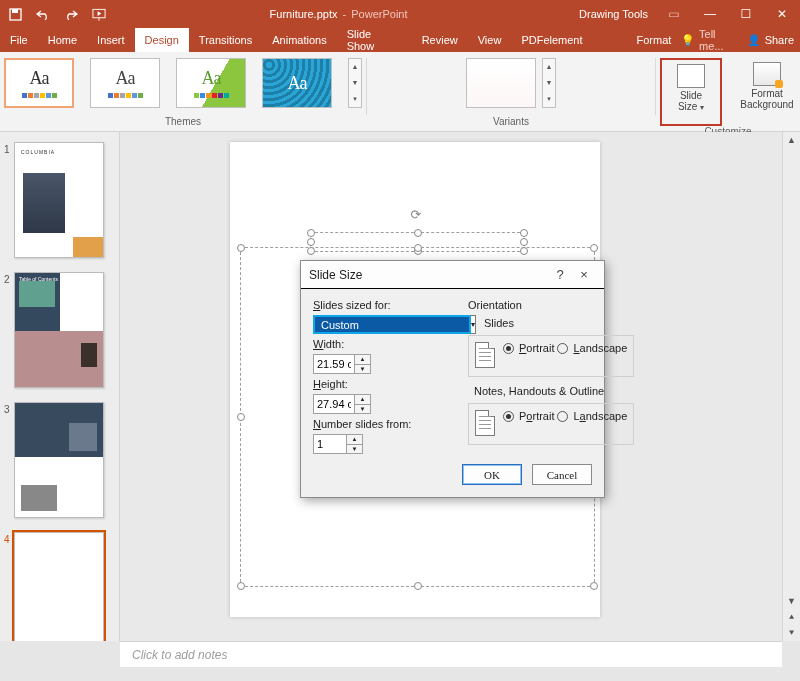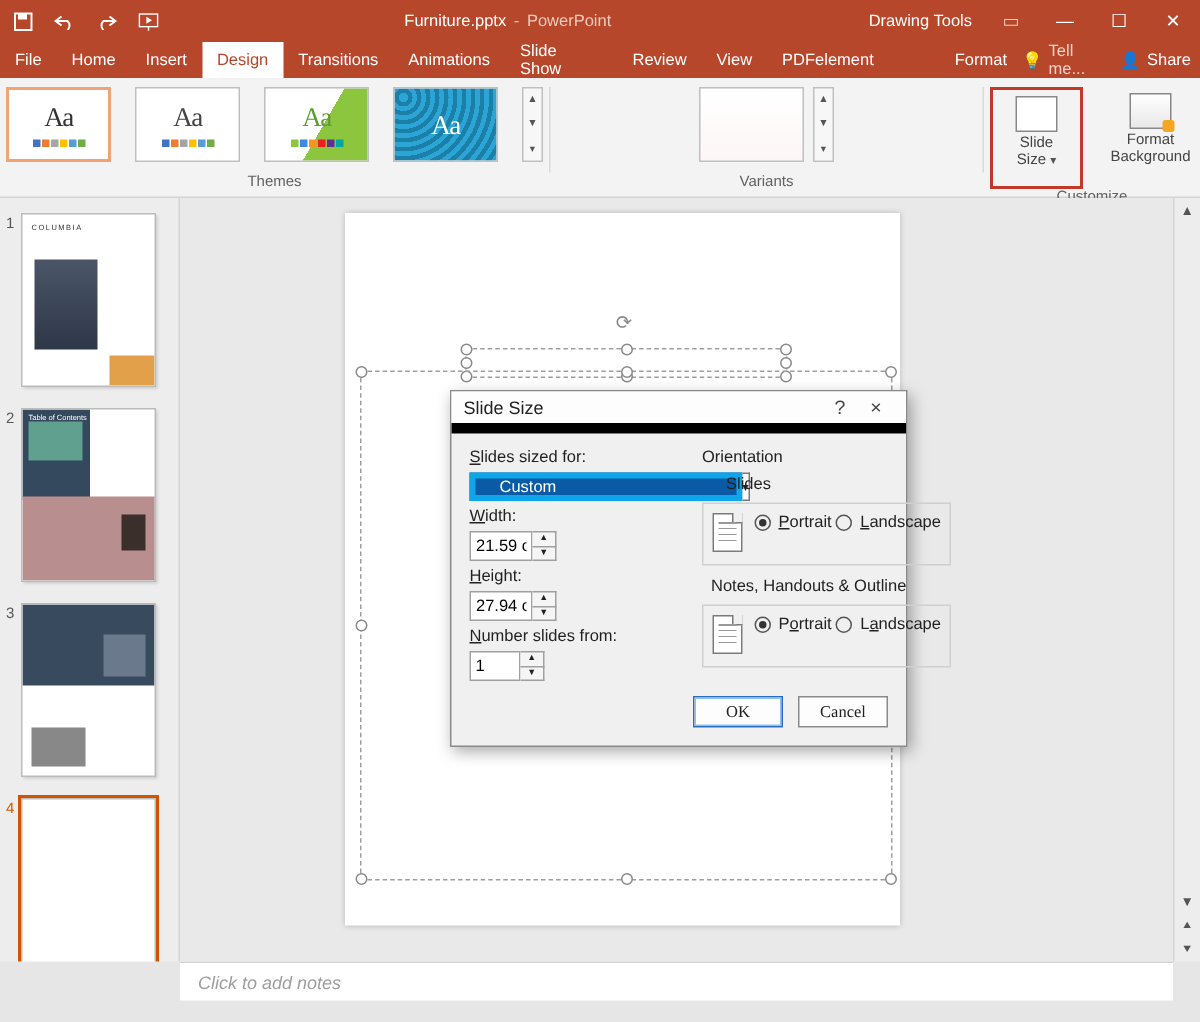--- a/index.html
+++ b/index.html
@@ -77,31 +77,31 @@
 
   .right-scroll { width:18px; background:#ededed; border-left:1px solid #d6d6d6; display:flex; flex-direction:column; }
   .right-scroll .sb { flex:1; }
   .right-scroll .btn { height:16px; display:flex; align-items:center; justify-content:center; font-size:9px; color:#555; }
 
   
   .notes { position:absolute; left:120px; right:18px; bottom:14px; height:26px; background:#fff; border-top:1px solid #d4d4d4; display:flex; align-items:center; padding-left:12px; font-size:12px; color:#9e9e9e; font-style:italic; }
 
   
   .dialog { position:absolute; left:300px; top:260px; width:305px; background:#f0f0f0; border:1px solid #8a8a8a; box-shadow: 2px 3px 10px rgba(0,0,0,0.35); font-size:11px; color:#222; }
-  .dlg-title { height:28px; display:flex; align-items:center; padding:0 8px; background:#fdfdfd; border-bottom:7px solid #000000; }
+  .dlg-title { height:28px; display:flex; align-items:center; padding:0 8px; background:#fdfdfd; border-bottom:1px solid #000000; }
   .dlg-title .t { font-size:12px; }
   .dlg-title .sp { flex:1; }
   .dlg-title .q, .dlg-title .x { width:24px; text-align:center; font-size:13px; color:#444; cursor:pointer; }
   .dlg-body { padding:10px 12px 4px 12px; display:flex; gap:20px; }
   .dlg-col { display:flex; flex-direction:column; gap:4px; }
   .dlg-left { width:135px; }
   .dlg-label { font-size:11px; color:#222; }
   .dlg-label u { text-decoration: underline; }
   .combo { display:flex; }
-  .combo input { flex:1; height:19px; border:4px solid #0ea5e9; background:#0a5aa6; color:#fff; font-size:11px; padding:0 16px; }
+  .combo input { flex:1; height:19px; border:2px solid #0ea5e9; background:#0a5aa6; color:#fff; font-size:11px; padding:0 6px; }
   .combo .dd { width:17px; height:19px; border:1px solid #7a7a7a; border-left:none; background:#fdfdfd; display:flex; align-items:center; justify-content:center; font-size:8px; }
   .spin { display:flex; width:58px; }
   .spin input { width:42px; height:20px; border:1px solid #a0a0a0; font-size:11px; padding:0 3px; background:#fff; }
   .spin .ar { width:16px; display:flex; flex-direction:column; }
   .spin .ar div { flex:1; border:1px solid #a0a0a0; border-left:none; background:#f5f5f5; font-size:6px; display:flex; align-items:center; justify-content:center; }
   .spin .ar div:first-child { border-bottom:none; }
 
   .fieldset-label { font-size:11px; margin-bottom:2px; }
   .orient-group { border:1px solid #cfcfcf; padding:6px 6px 8px 6px; display:flex; align-items:flex-start; gap:8px; margin-bottom:4px; }
   .page-ico { width:20px; height:26px; border:1px solid #7a7a7a; background:#fff; position:relative; }

